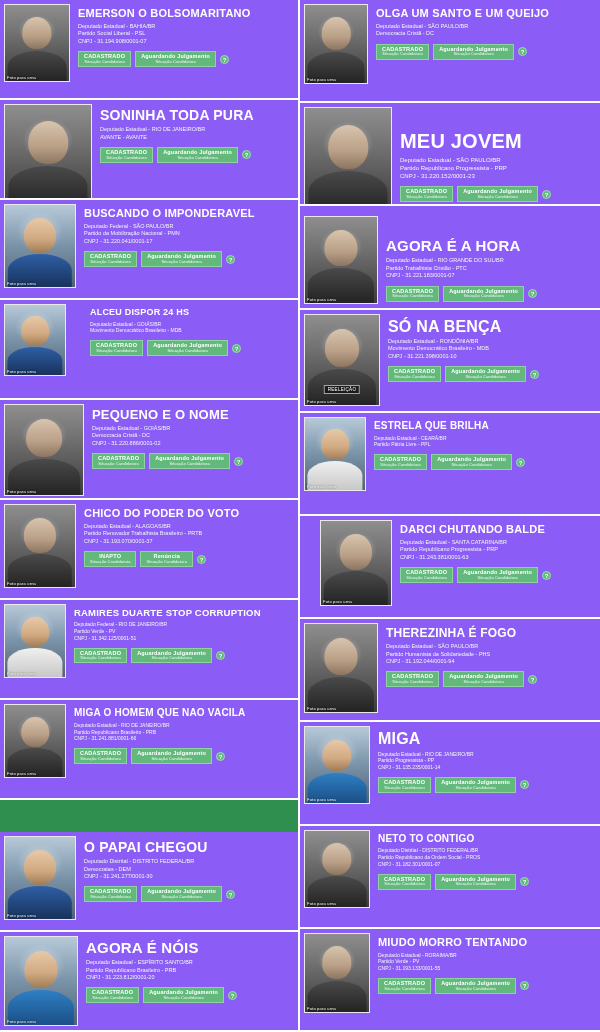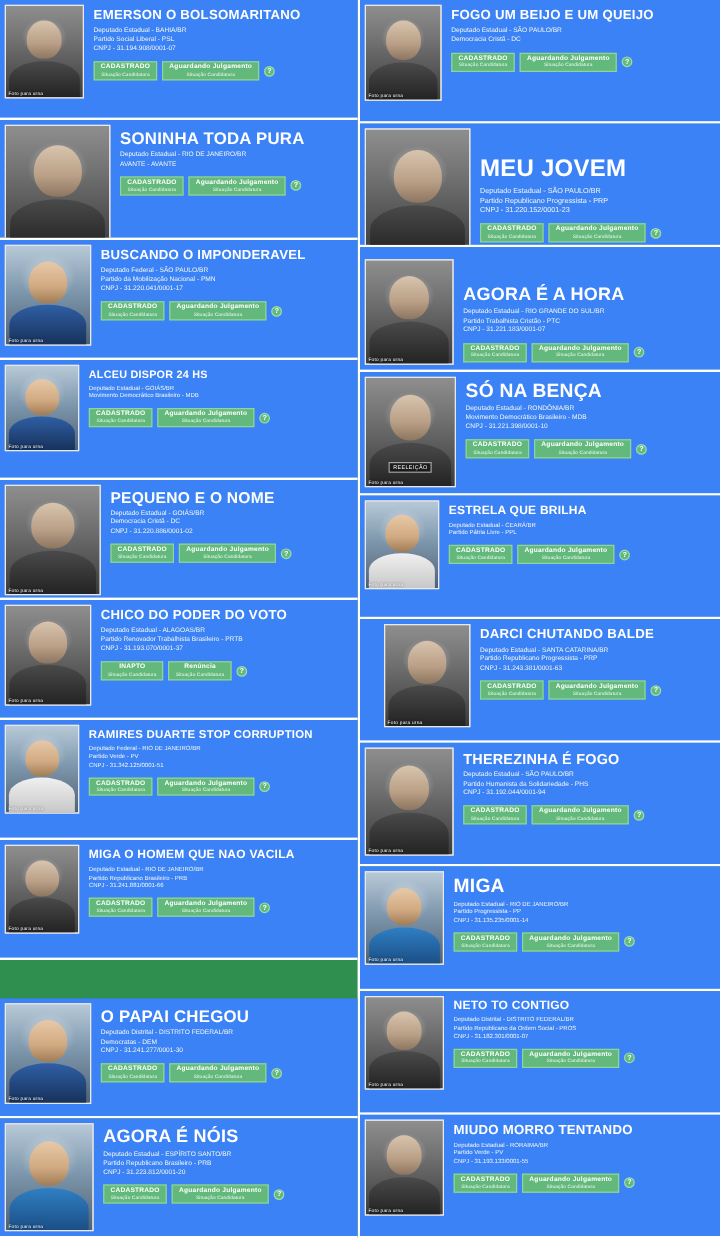--- a/index.html
+++ b/index.html
@@ -22,21 +22,21 @@
     display: flex;
     flex-direction: column;
     background: #2f8f4e;
   }
   .col-left { border-right: 2px solid #ffffff; }
 
   .card {
     display: flex;
     align-items: stretch;
     border-bottom: 2px solid #ffffff;
-    background: #3b82f6;
+    background: #8b5cf6;
     padding: 4px 4px 4px 4px;
     position: relative;
     overflow: hidden;
   }
   .photo-wrap {
     position: relative;
     flex: 0 0 auto;
     display: flex;
     align-items: flex-start;
     justify-content: center;
@@ -249,21 +249,21 @@
               <span class="t2">Situação Candidatura</span>
             </div>
             <div class="tag">
               <span class="t1">Aguardando Julgamento</span>
               <span class="t2">Situação Candidatura</span>
             </div>
             <div class="help">?</div>
           </div>
         </div>
       </div>
-      <div class="card" style="flex: 1 1 0px;">
+      <div class="card" style="flex: 1 1 0px; gap: 16px;">
         <div class="photo-wrap">
           <div class="photo color" style="width: 62px; height: 72px;">
             <div class="face"></div>
             <div class="body"></div>
             <div class="head"></div>
             <div class="photo-caption">Foto para urna</div>
           </div>
         </div>
         <div class="info">
           <div class="name" style="font-size: 9px;">ALCEU DISPOR 24 HS</div>
@@ -463,21 +463,21 @@
       <div class="card" style="flex: 1 1 0px;">
         <div class="photo-wrap">
           <div class="photo " style="width: 64px; height: 80px;">
             <div class="face"></div>
             <div class="body"></div>
             <div class="head"></div>
             <div class="photo-caption">Foto para urna</div>
           </div>
         </div>
         <div class="info">
-          <div class="name" style="font-size: 11px;">FOGO UM BEIJO E UM QUEIJO</div>
+          <div class="name" style="font-size: 11px;">OLGA UM SANTO E UM QUEIJO</div>
           <div class="meta" style="font-size: 5.5px;">
             <div>Deputado Estadual - SÃO PAULO/BR</div>
             <div>Democracia Cristã - DC</div>
           </div>
           <div class="tags">
             <div class="tag">
               <span class="t1">CADASTRADO</span>
               <span class="t2">Situação Candidatura</span>
             </div>
             <div class="tag">

